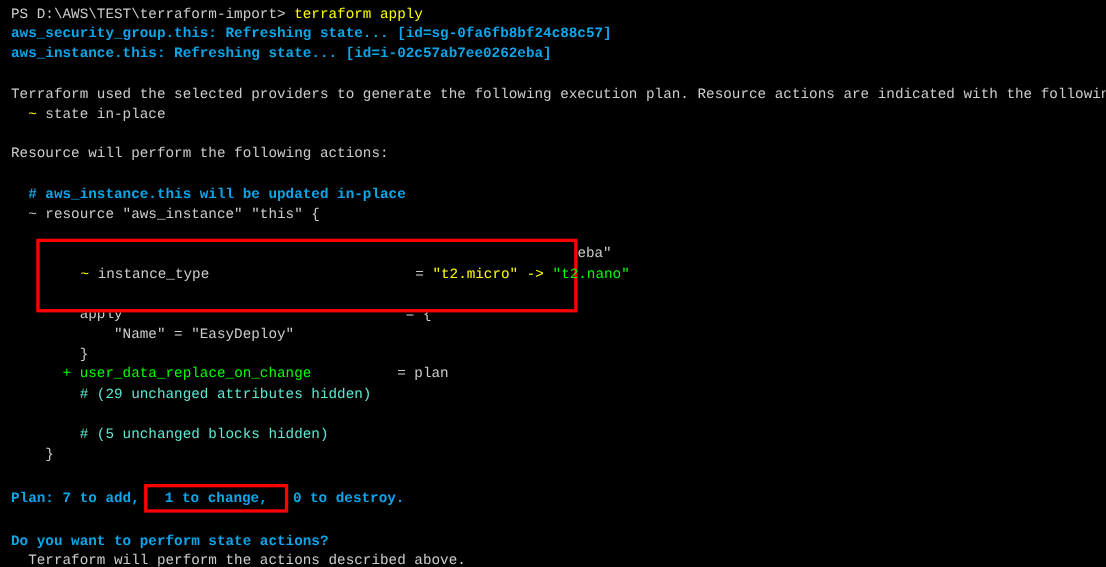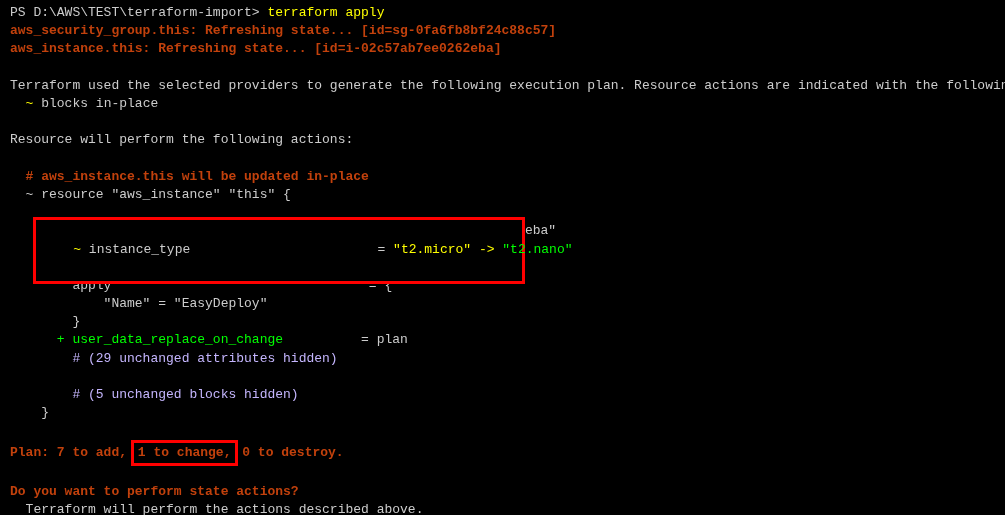--- a/index.html
+++ b/index.html
@@ -9,44 +9,44 @@
       font-family: 'Consolas', 'Courier New', monospace;
       font-size: 13px;
       line-height: 1.4;
       padding: 4px 10px;
       width: 1005px;
       height: 515px;
       overflow: hidden;
     }
     .line { white-space: pre; }
     .yellow { color: #ffff00; }
-    .white-bold { color: #c2410c; font-weight: bold; }
+    .white-bold { color: #0ea5e9; font-weight: bold; }
     .green { color: #00ff00; }
-    .gray { color: #c4b5fd; }
+    .gray { color: #5eead4; }
     .red-box {
       border: 3px solid #ff0000;
       display: inline-block;
-      padding: 1px 4px;
+      padding: 1px 16px;
       margin: -1px -4px;
     }
     .row { display: block; }
   </style>
 </head>
 <body>
 
 <div class="row">
   <span class="line"><span>PS D:\AWS\TEST\terraform-import&gt; </span><span class="yellow">terraform apply</span></span>
 </div>
 
 <div class="line white-bold">aws_security_group.this: Refreshing state... [id=sg-0fa6fb8bf24c88c57]</div>
 <div class="line white-bold">aws_instance.this: Refreshing state... [id=i-02c57ab7ee0262eba]</div>
 <div class="line">&nbsp;</div>
 
 <div class="line">Terraform used the selected providers to generate the following execution plan. Resource actions are indicated with the following symbols:</div>
-<div class="line"><span class="yellow">  ~ </span><span>blocks in-place</span></div>
+<div class="line"><span class="yellow">  ~ </span><span>state in-place</span></div>
 <div class="line">&nbsp;</div>
 
 <div class="line">Resource will perform the following actions:</div>
 <div class="line">&nbsp;</div>
 
 <div class="line white-bold">  # aws_instance.this will be updated in-place</div>
 <div class="line">  ~ resource "aws_instance" "this" {</div>
 
 <div class="line" style="position:relative;">
   <span>        id                                   = "i-02c57ab7ee0262eba"</span>

